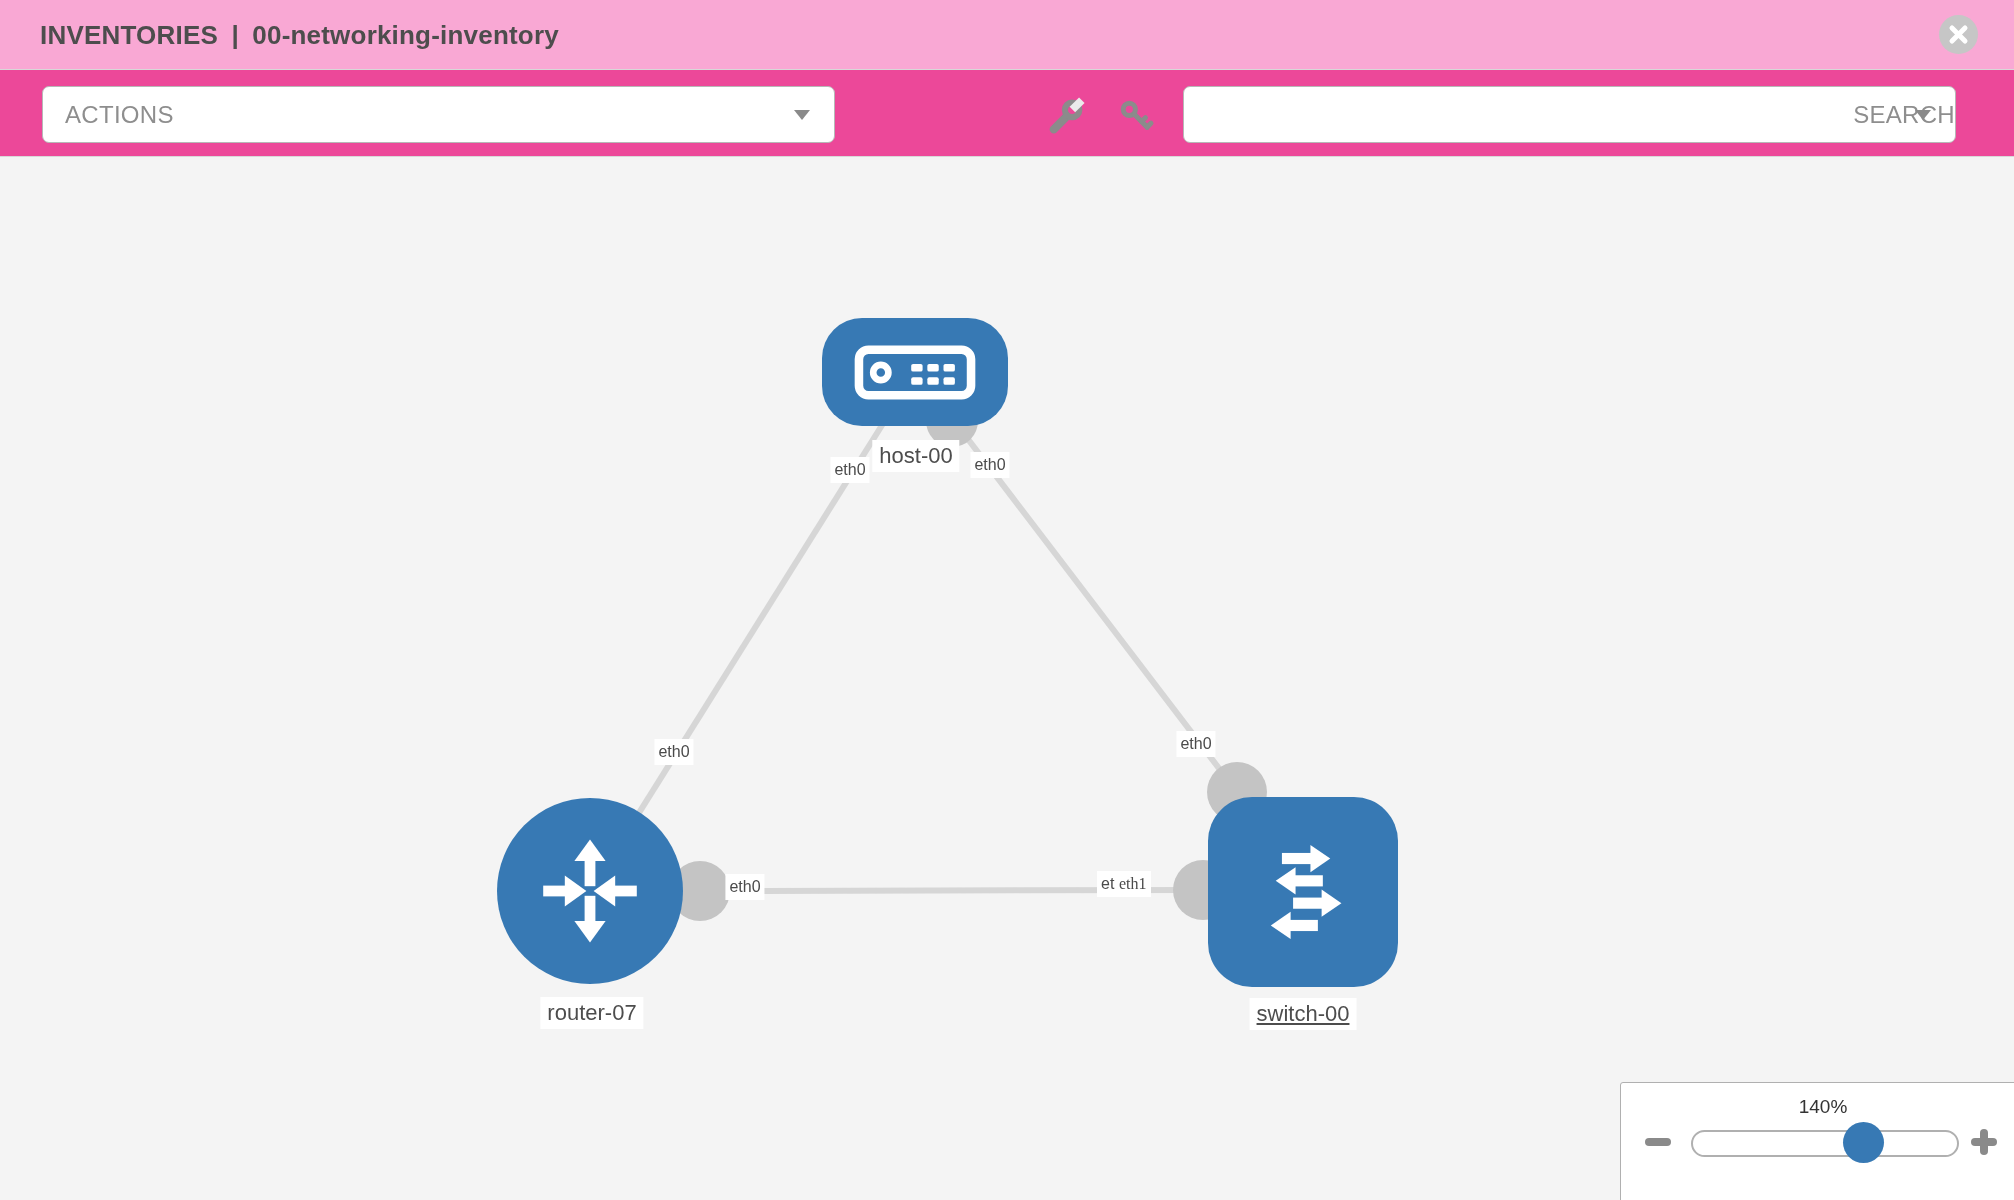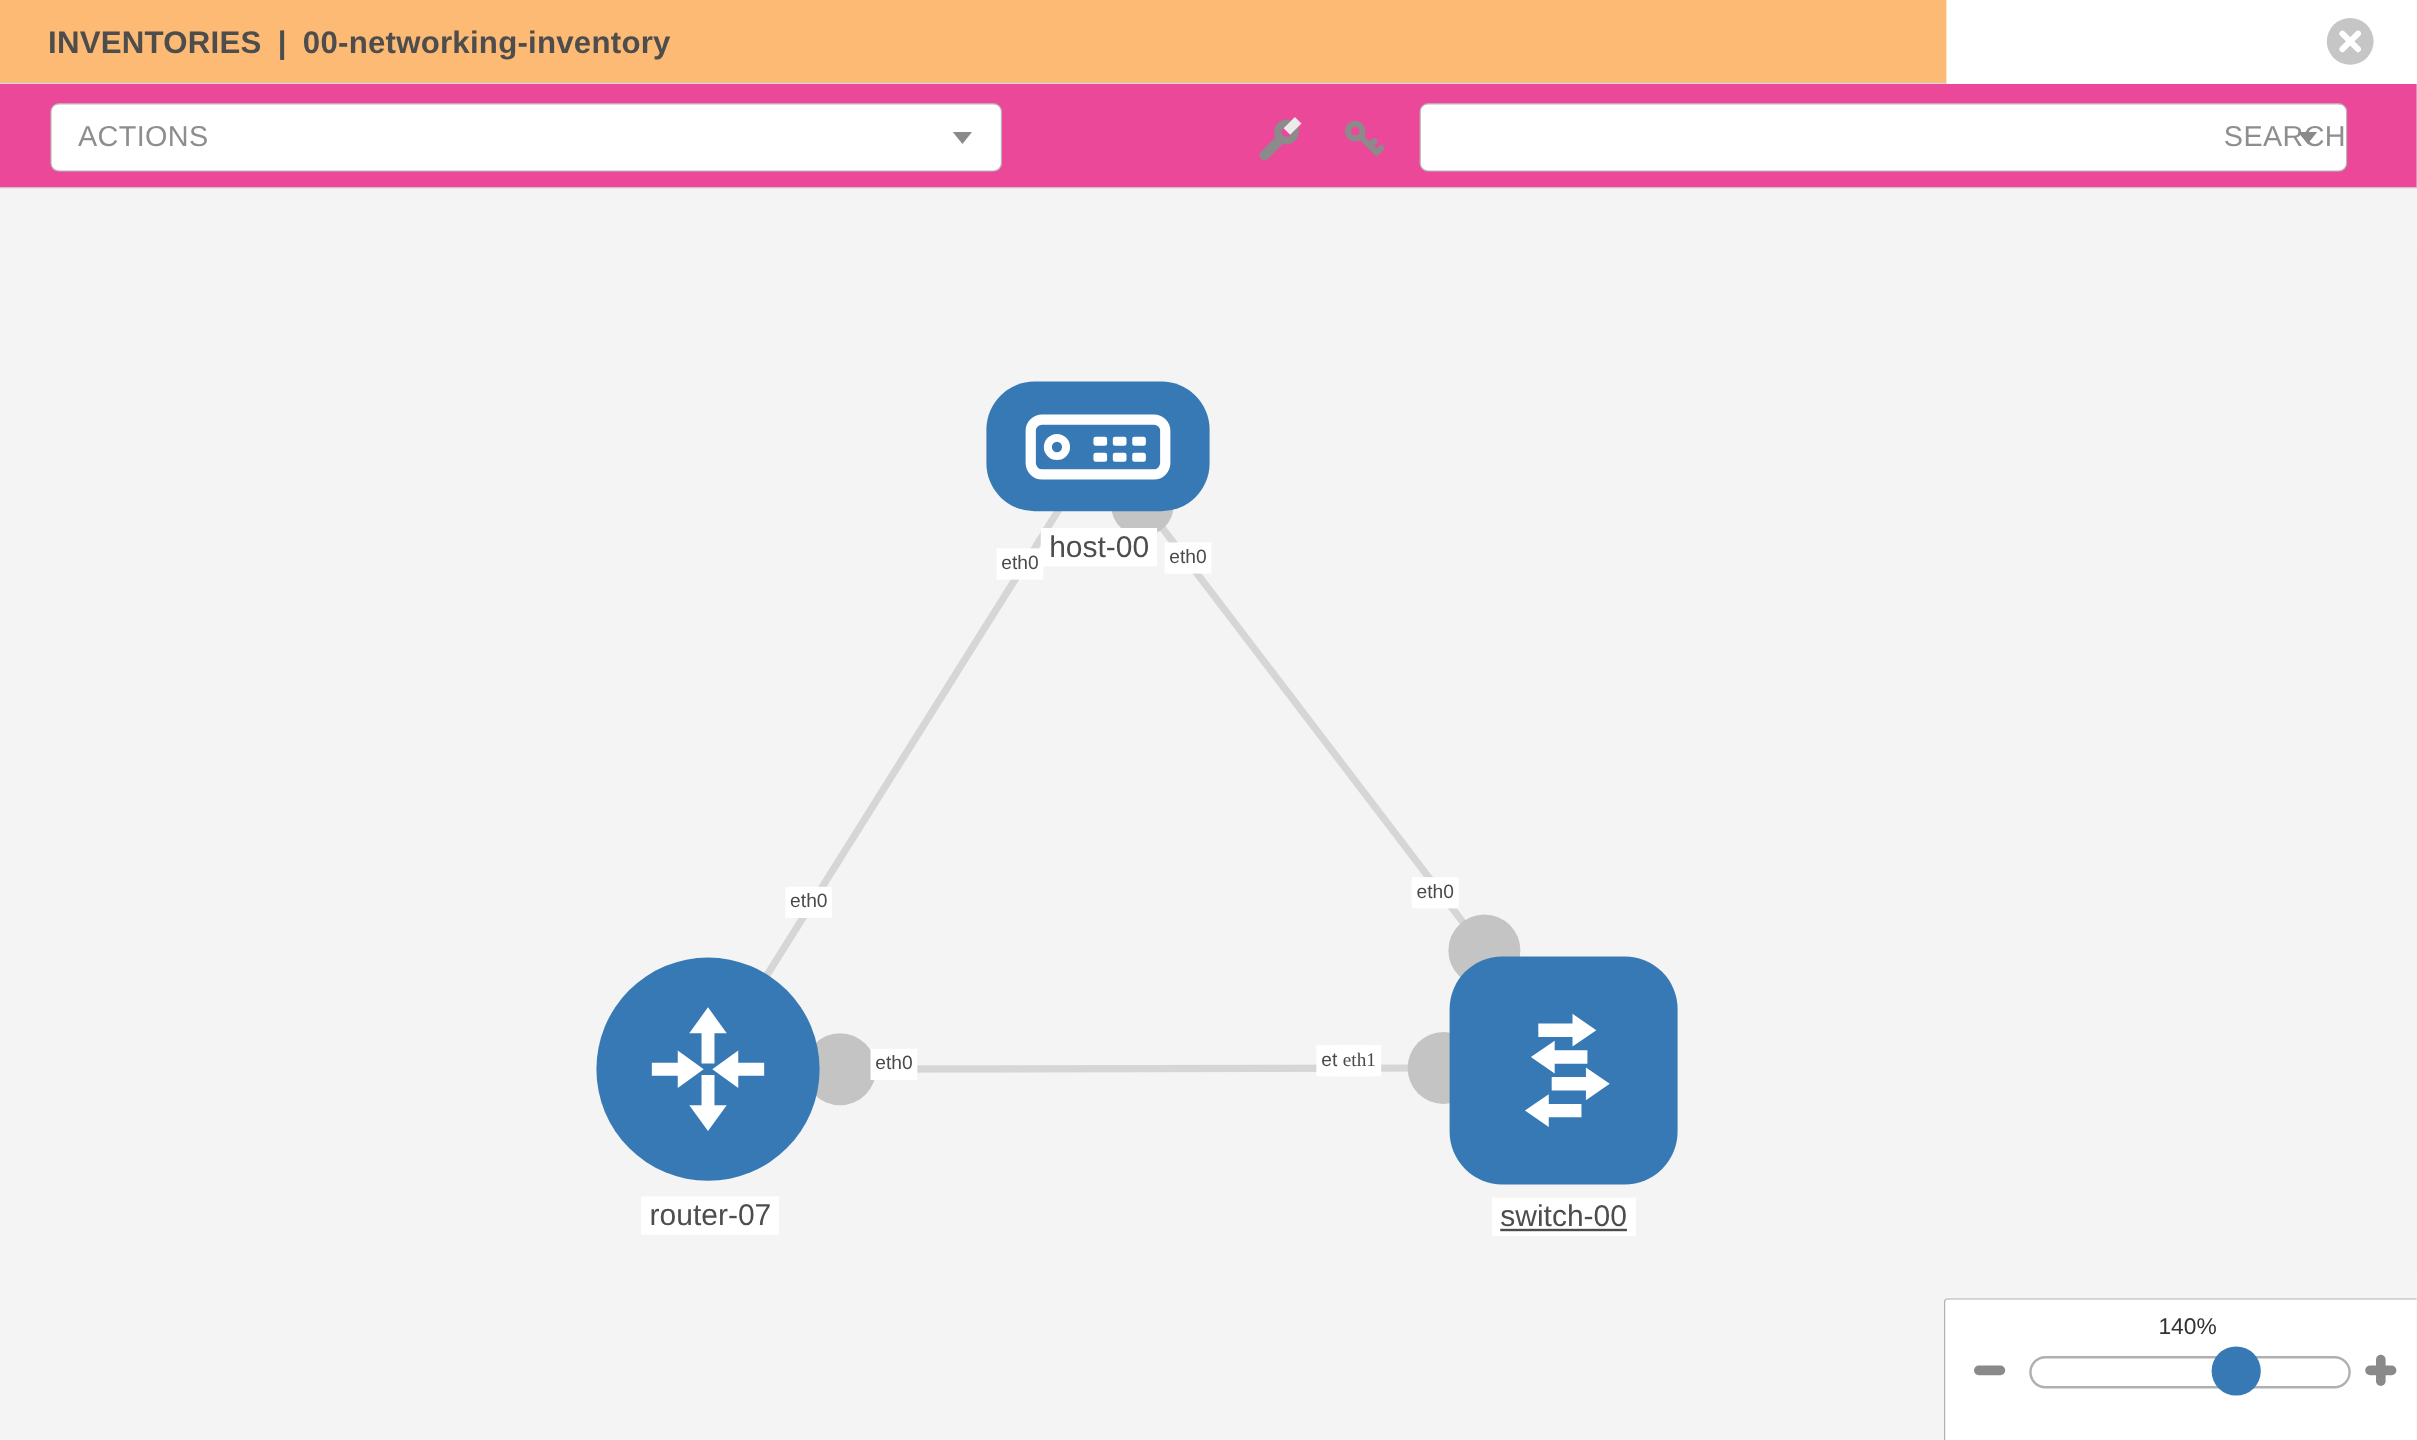--- a/index.html
+++ b/index.html
@@ -1,22 +1,22 @@
 <!DOCTYPE html>
 <html><head>
 <meta charset="utf-8">
 <style>
   * { margin:0; padding:0; box-sizing:border-box; }
   html,body { width:2014px; height:1200px; overflow:hidden; background:#fff;
               font-family:"Liberation Sans", sans-serif; }
   .app { position:relative; width:2014px; height:1200px; }
 
   
-  .header { position:absolute; top:0; left:0; width:1622px; height:70px;
-            background:#fdba74; border-bottom:1px solid #d8d8d8; }
+  .header { position:absolute; top:0; left:0; width:2014px; height:70px;
+            background:#f9a8d4; border-bottom:1px solid #d8d8d8; }
   .title { position:absolute; left:40px; top:0; height:70px; line-height:70px;
            font-size:26px; font-weight:bold; color:#4d4d4d; letter-spacing:0.2px; }
   .title span { margin-right:6px; }
   .close-btn { position:absolute; left:1939px; top:15px; width:39px; height:39px;
                border:none; border-radius:50%; background:#c6c6c6; cursor:pointer;
                display:flex; align-items:center; justify-content:center; padding:0; }
 
   
   .toolbar { position:absolute; top:70px; left:0; width:2014px; height:87px;
              background:#ec4899; border-bottom:1px solid #d8d8d8; }
@@ -43,21 +43,21 @@
           align-items:center; justify-content:center; cursor:pointer; }
   .node.host   { left:822px; top:161px; width:186px; height:108px; border-radius:40px; }
   .node.router { left:497px; top:641px; width:186px; height:186px; border-radius:50%; }
   .node.switch { left:1208px; top:640px; width:190px; height:190px; border-radius:44px; }
 
   .chip { position:absolute; background:#fff; color:#4a4a4a; font-size:16px;
           line-height:26px; padding:0 4px; white-space:nowrap;
           transform:translateX(-50%); z-index:30; }
   .chip.anchor-left { transform:none; }
   .chip.over { z-index:40; }
-  .name-chip { position:absolute; background:#fff; color:#4d4d4d; font-size:25px;
+  .name-chip { position:absolute; background:#fff; color:#4d4d4d; font-size:22px;
                line-height:32px; padding:0 7px; white-space:nowrap;
                transform:translateX(-50%); z-index:30; }
 
   
   .zoom-panel { position:absolute; left:1620px; top:925px; width:400px; height:160px;
                 background:#fff; border:1px solid #b0b0b0; border-radius:3px; z-index:50; }
   .zoom-value { position:absolute; left:152px; top:13px; width:100px; text-align:center;
                 font-size:19px; color:#333; }
   .zoom-btn { position:absolute; background:none; border:none; cursor:pointer;
               width:30px; height:30px; padding:0; }

